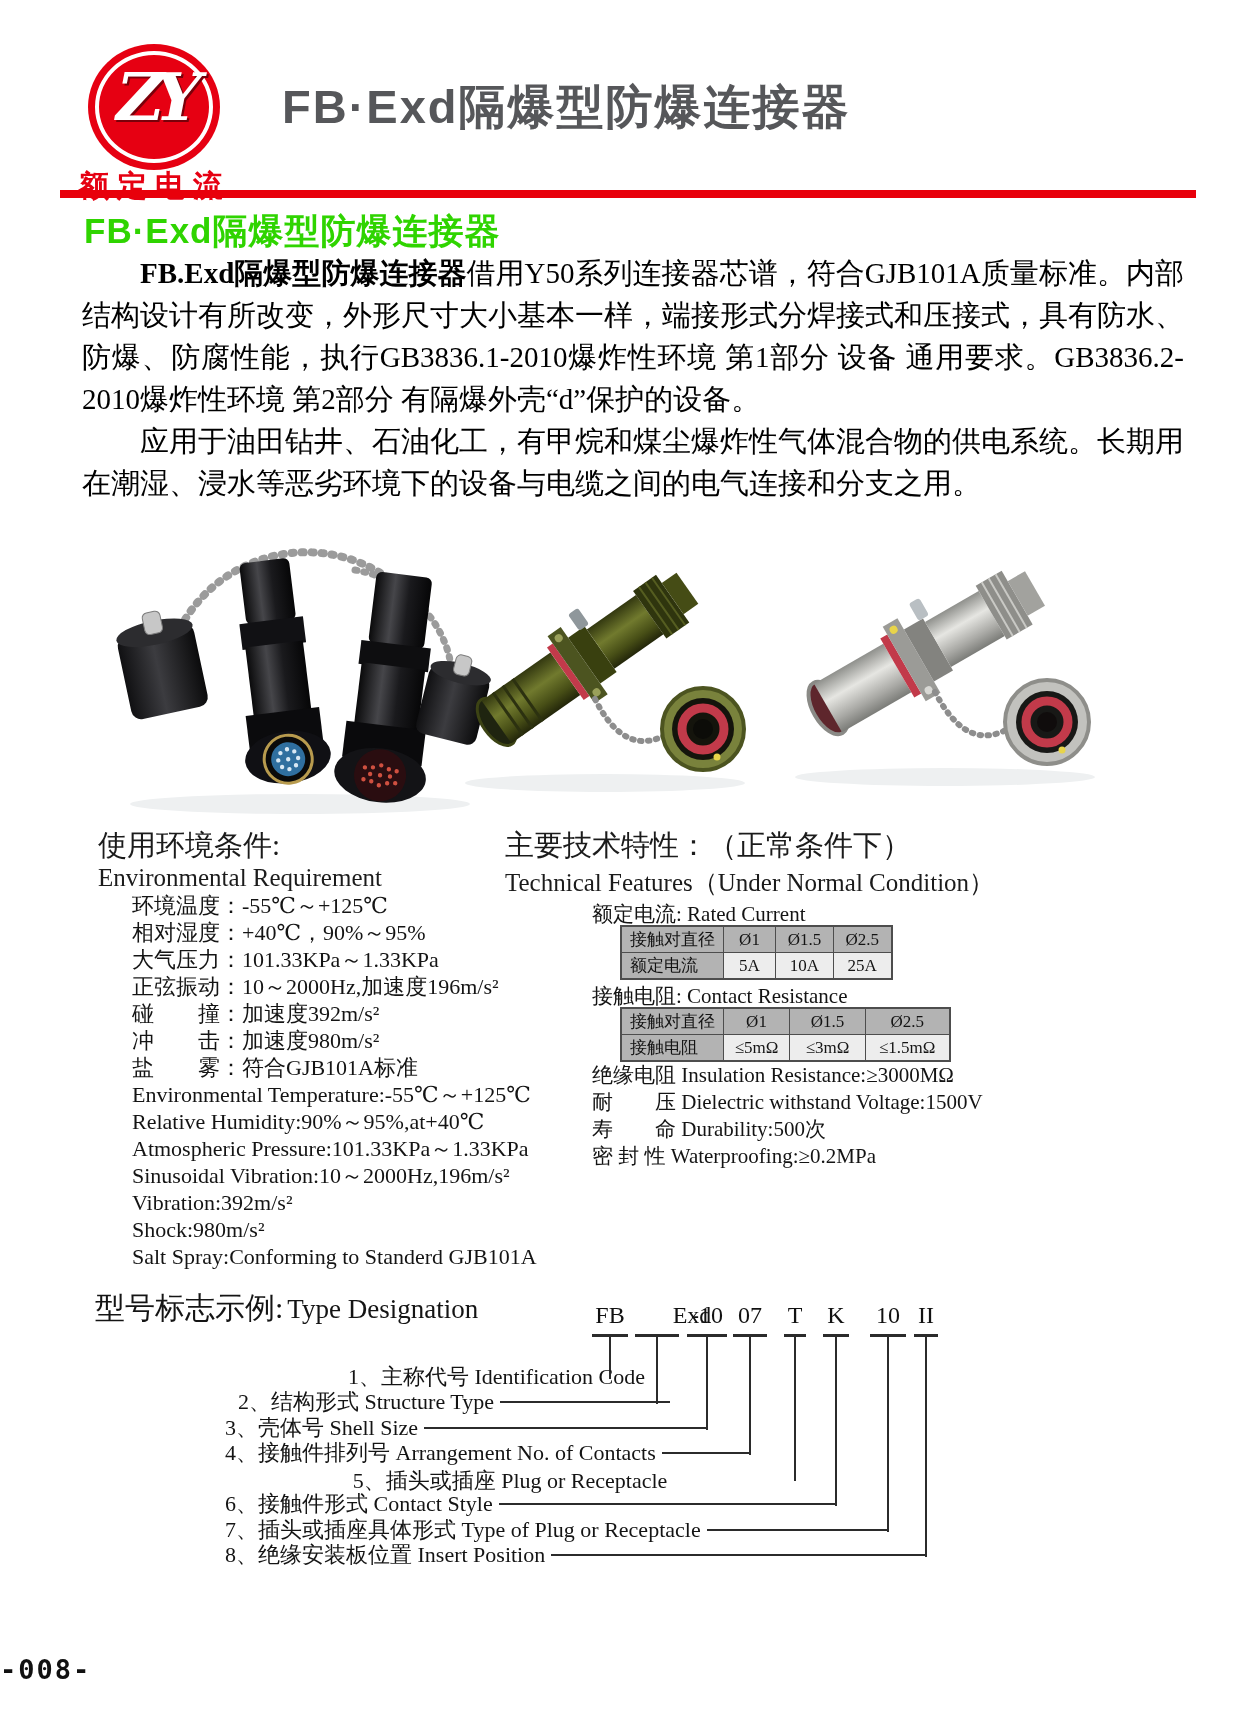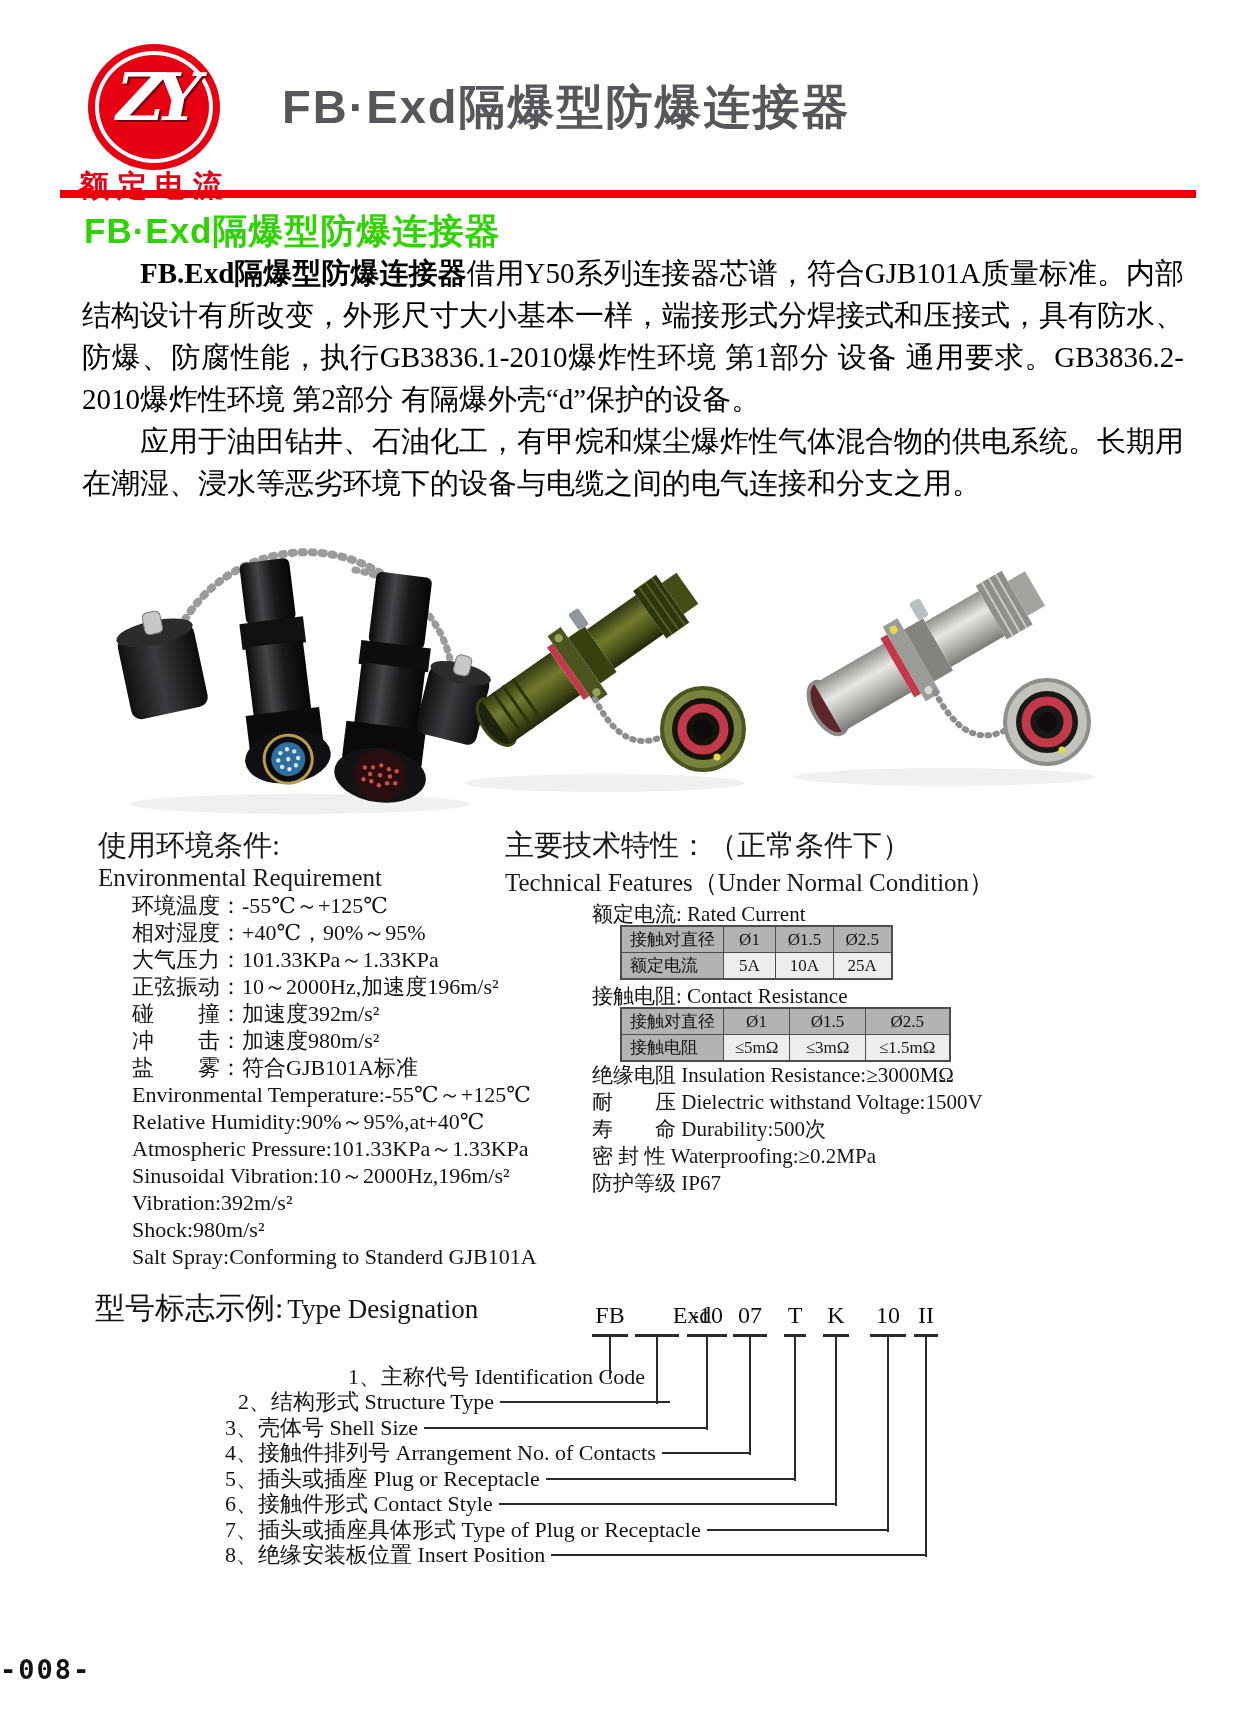--- a/index.html
+++ b/index.html
@@ -287,21 +287,20 @@
       <td class="c">≤1.5mΩ</td>
     </tr>
   </tbody>
     </table>
 
   <div class="spec-lines" style="left:592px;top:1062px;font-size:21px;">
     <div>绝缘电阻 Insulation Resistance:≥3000MΩ</div>
     <div>耐　　压 Dielectric withstand Voltage:1500V</div>
     <div>寿　　命 Durability:500次</div>
     <div>密 封 性 Waterproofing:≥0.2MPa</div>
-    <div>防护等级 IP67</div>
   </div>
 
   <div class="abs" style="left:95px;top:1288px;white-space:nowrap;">
     <span style="font-size:30px;">型号标志示例:</span>
     <span style="font-size:27px;">Type Designation</span>
   </div>
 
   <span class="code-seg" style="left:610px;">FB</span>
   <span class="code-seg" style="left:692px;">Exd</span>
   <span class="code-seg" style="left:707px;">-10</span>
@@ -338,21 +337,21 @@
       <span class="wire"></span>
   </div>
   <div class="td-row" style="left:225px;top:1415px;width:482px;">
     <span>3、壳体号 Shell Size</span>
       <span class="wire"></span>
   </div>
   <div class="td-row" style="left:225px;top:1440px;width:525px;">
     <span>4、接触件排列号 Arrangement No. of Contacts</span>
       <span class="wire"></span>
   </div>
-  <div class="td-row" style="left:225px;top:1466px;width:570px;">
+  <div class="td-row" style="left:225px;top:1466px;width:570px;flex-direction:column;">
     <span>5、插头或插座 Plug or Receptacle</span>
       <span class="wire"></span>
   </div>
   <div class="td-row" style="left:225px;top:1491px;width:611px;">
     <span>6、接触件形式 Contact Style</span>
       <span class="wire"></span>
   </div>
   <div class="td-row" style="left:225px;top:1517px;width:663px;">
     <span>7、插头或插座具体形式 Type of Plug or Receptacle</span>
       <span class="wire"></span>

